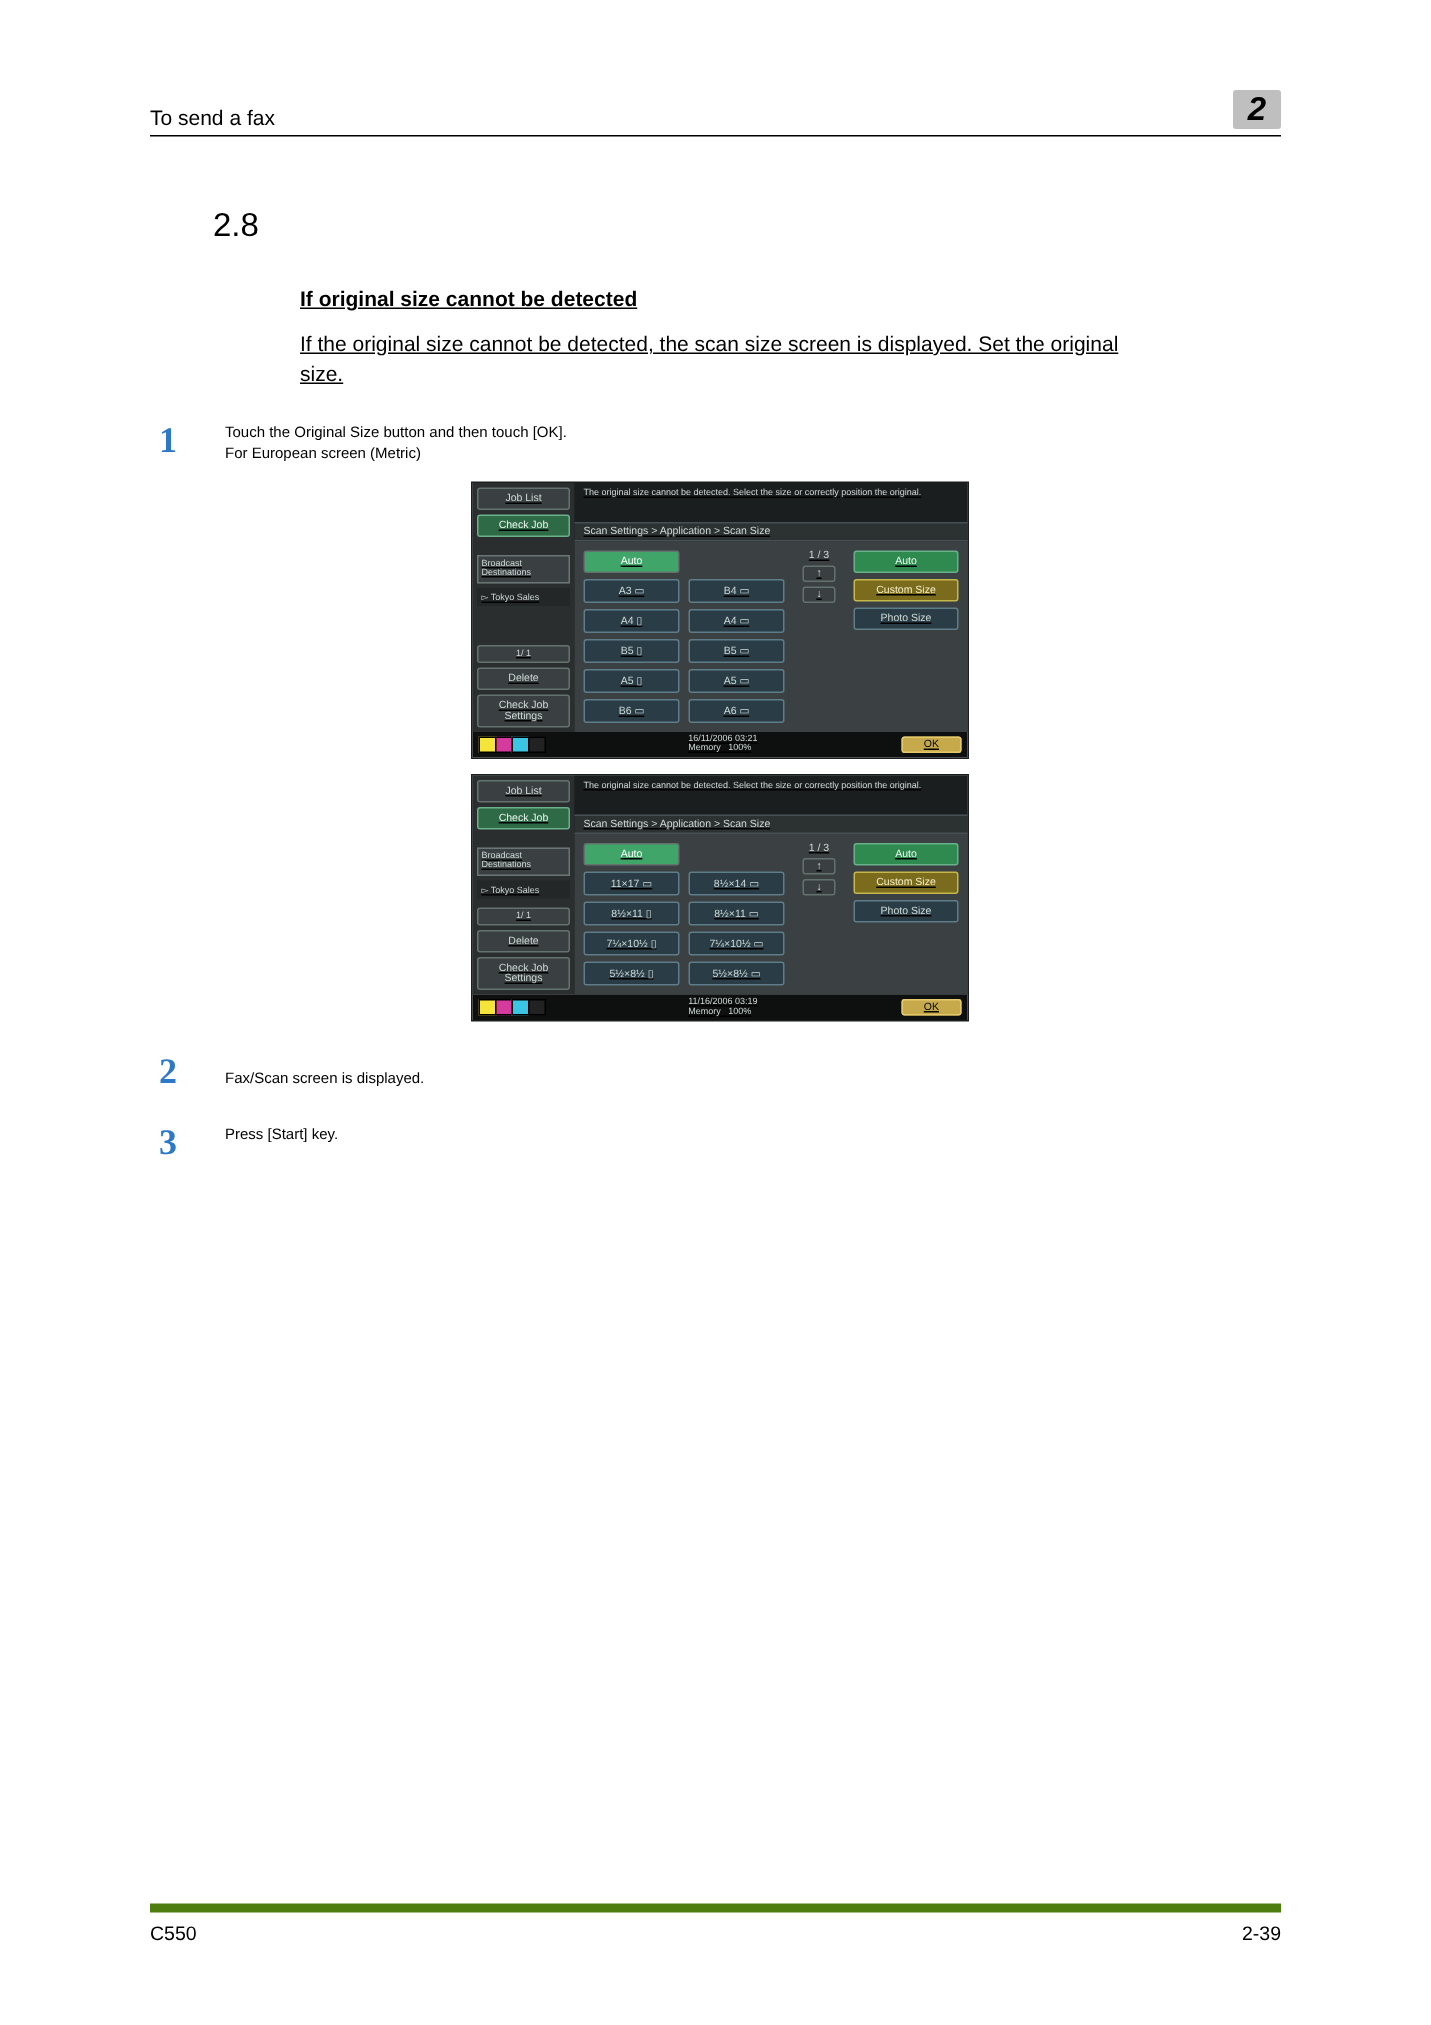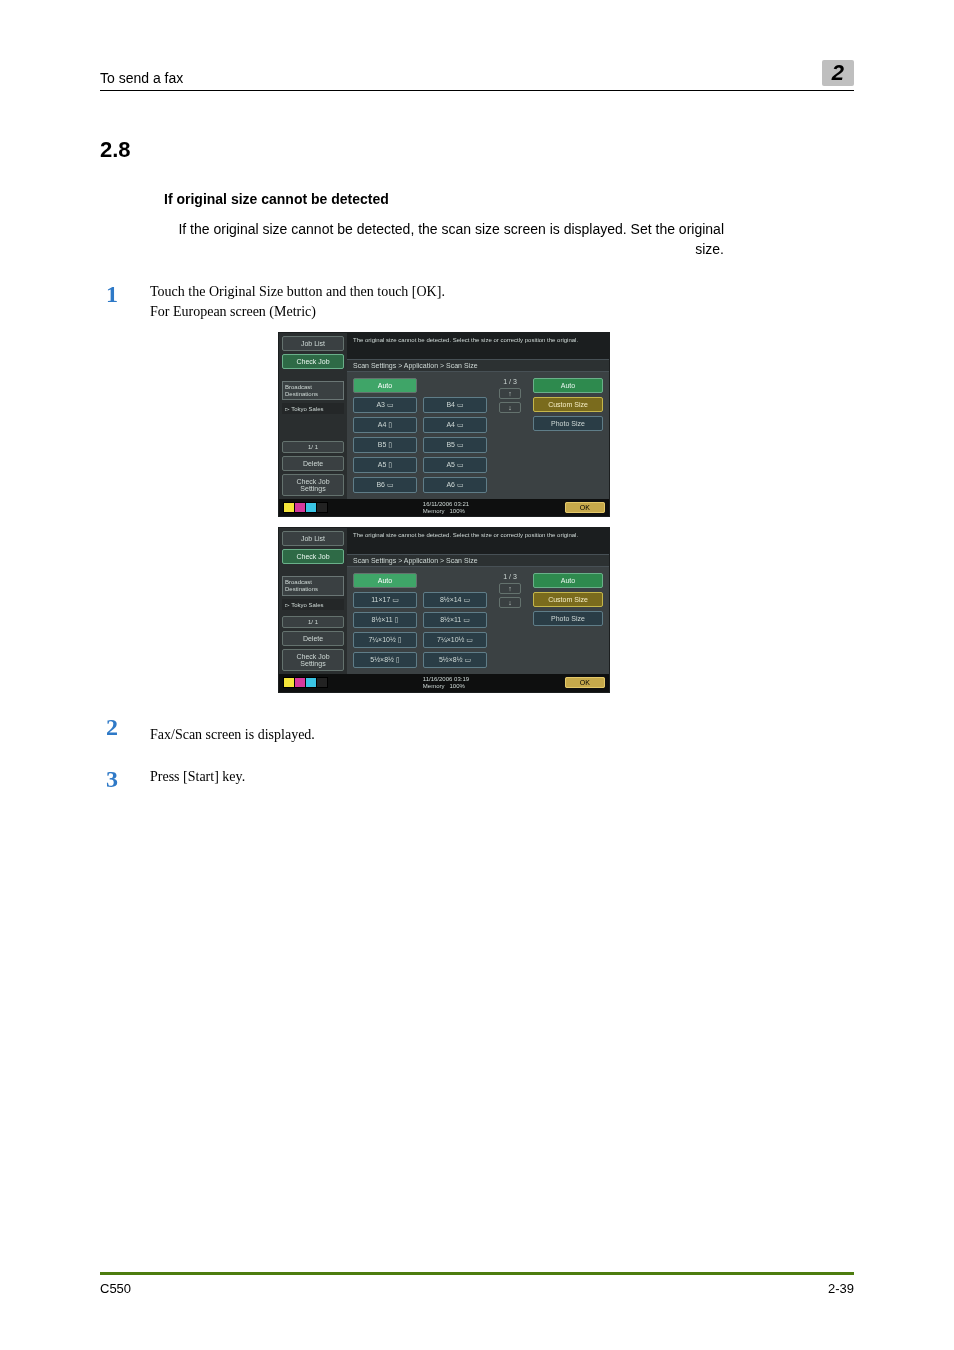--- a/index.html
+++ b/index.html
@@ -2,30 +2,30 @@
 <html><head>
 <meta charset="utf-8">
 <style>
   html,body{margin:0;padding:0;background:#fff;}
   .page{width:954px;height:1350px;margin:0 auto;position:relative;font-family:Arial,Helvetica,sans-serif;color:#000;}
   .content{padding:60px 100px 0 100px;}
   .running-head{display:flex;justify-content:space-between;align-items:flex-end;border-bottom:1px solid #000;padding-bottom:4px;}
   .running-head .title{font-size:14px;}
   .chip{background:#bfbfbf;color:#000;font-weight:bold;font-style:italic;font-size:22px;padding:0 10px;border-radius:2px;}
   .sec-head{display:flex;gap:22px;margin-top:46px;align-items:baseline;}
-  .sec-num{font-weight:bold;font-size:22px;}
+  .sec-num{font-weight:normal;font-size:22px;margin-left:42px;}
   .sec-title{font-weight:bold;font-size:22px;}
-  .indent{margin-left:64px;max-width:560px;}
+  .indent{margin-left:100px;max-width:560px;text-decoration:underline;}
   .sub{font-weight:bold;font-size:14px;margin-top:28px;}
-  .para{font-size:14px;line-height:1.45;margin-top:12px;text-align:right;}
+  .para{font-size:14px;line-height:1.45;margin-top:12px;}
   .step{display:flex;gap:24px;margin-top:22px;}
   .step .num{color:#2e79c7;font-size:24px;font-weight:bold;font-family:Georgia,serif;line-height:1;width:18px;text-align:right;}
-  .step .txt{flex:1;font-size:14px;line-height:1.45;margin-left:8px;font-family:Liberation Serif, serif;}
+  .step .txt{flex:1;font-size:10px;line-height:1.45;margin-left:8px;}
   .caption{font-size:13px;margin:8px 0 6px 0;}
-  .footer{position:absolute;bottom:54px;left:100px;right:100px;border-top:3px solid #4d7c0f;padding-top:6px;display:flex;justify-content:space-between;font-size:13px;}
+  .footer{position:absolute;bottom:54px;left:100px;right:100px;border-top:6px solid #4d7c0f;padding-top:6px;display:flex;justify-content:space-between;font-size:13px;}
 
   
   .shot{width:330px;margin:0 auto 10px auto;font-family:Verdana,Geneva,sans-serif;font-size:7px;color:#cfd9d6;border:1px solid #1b1e1f;}
   .shot-top{display:flex;background:#1b1e1f;}
   .shot-side{width:64px;background:#2a2e2f;display:flex;flex-direction:column;padding:3px;gap:3px;}
   .shot-main{flex:1;background:#1b1e1f;display:flex;flex-direction:column;}
   .sbtn{border:1px solid #64726e;border-radius:2px;background:#3a4042;text-align:center;padding:3px 0;color:#cfd9d6;}
   .sbtn.green{background:#2e6a46;border-color:#6ab08a;color:#e9f6ef;}
   .sbtn.greenbright{background:#2e8a4e;border-color:#6ab08a;color:#e9f6ef;}
   .sbtn.yellow{background:#7a6b1d;border-color:#c5b74b;color:#f5eec5;}

